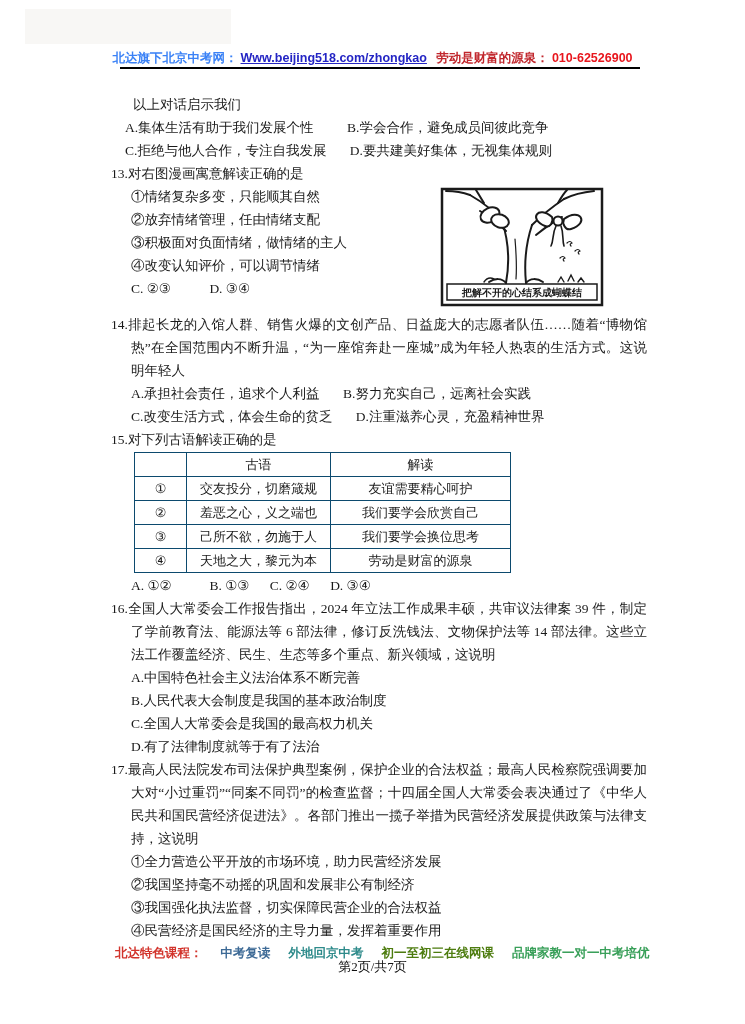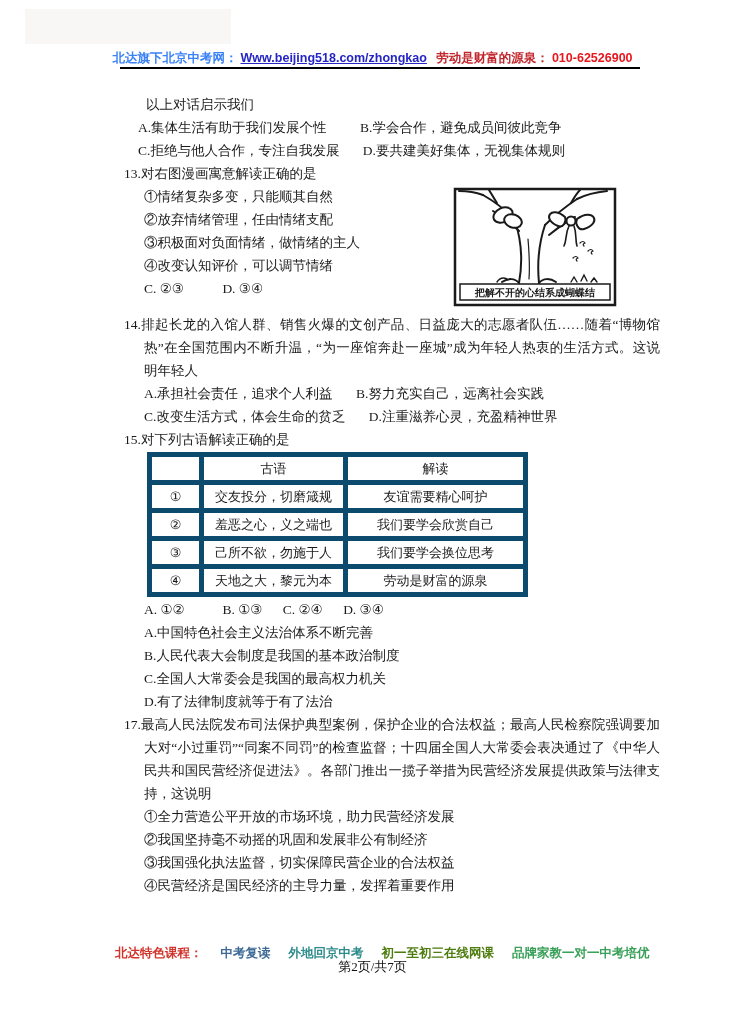--- a/index.html
+++ b/index.html
@@ -7,36 +7,36 @@
     width:745px;height:1024px;position:relative;background:#ffffff;
     font-family:"Liberation Serif","DejaVu Serif",serif;
     font-size:13.5px;line-height:23px;color:#1a1a1a;overflow:hidden;
   }
   .artifact{position:absolute;left:25px;top:9px;width:206px;height:35px;background:#f8f7f5;}
   .pagehead{position:absolute;top:47px;left:0;width:100%;text-align:center;
     font-size:12.5px;font-weight:bold;white-space:nowrap;}
   .pagehead .lnk{font-family:"Liberation Sans","DejaVu Sans",sans-serif;text-decoration:underline;cursor:pointer;}
   .pagehead .phone{font-family:"Liberation Sans","DejaVu Sans",sans-serif;}
   .headrule{position:absolute;top:67px;left:120px;width:520px;border-top:2px solid #000;}
-  .main{position:absolute;top:93px;left:124px;width:536px;}
+  .main{position:absolute;top:93px;left:111px;width:536px;}
   p{margin:0;}
   .qp{padding-left:20px;text-indent:-20px;text-align:justify;}
   .sub{padding-left:20px;}
   .stem-only{padding-left:22px;}
   .optrow .o1{display:inline-block;}
   .g30{margin-right:30px;}
   .g12{margin-right:20px;}
   .g20{margin-right:20px;}
   .w75{display:inline-block;width:75px;}
   .w57{display:inline-block;width:57px;}
   .cartoon{float:right;width:164px;height:120px;margin:25px 43px 6px 10px;}
   .q13block::after{content:"";display:block;clear:both;}
   table.gu{border-collapse:collapse;table-layout:fixed;width:376px;margin:1px 0 1px 23px;
     font-size:13px;}
-  table.gu td,table.gu th{border:5px solid #0c4a6e;text-align:center;vertical-align:middle;
+  table.gu td,table.gu th{border:1px solid #0c4a6e;text-align:center;vertical-align:middle;
     height:21px;padding:0 2px;font-weight:normal;overflow:hidden;white-space:nowrap;}
   .footer-services{position:absolute;top:942px;left:115px;width:530px;display:flex;gap:18px;
     font-weight:bold;font-size:12.5px;white-space:nowrap;}
   .page-number{position:absolute;top:955px;left:0;width:745px;text-align:center;
     font-size:13px;color:#111;}
 </style>
 </head>
 <body>
 
 <div class="artifact"></div>
@@ -167,20 +167,21 @@
       </table>
     <p class="sub optrow">
       <span class="w75">A. ①②</span>
       <span class="w57">B. ①③</span>
       <span class="w57">C. ②④</span>
       <span>D. ③④</span>
     </p>
   </div>
 
   <div>
+    <p class="qp">16.全国人大常委会工作报告指出，2024 年立法工作成果丰硕，共审议法律案 39 件，制定了学前教育法、能源法等 6 部法律，修订反洗钱法、文物保护法等 14 部法律。这些立法工作覆盖经济、民生、生态等多个重点、新兴领域，这说明</p>
     <p class="sub">A.中国特色社会主义法治体系不断完善</p>
     <p class="sub">B.人民代表大会制度是我国的基本政治制度</p>
     <p class="sub">C.全国人大常委会是我国的最高权力机关</p>
     <p class="sub">D.有了法律制度就等于有了法治</p>
   </div>
 
   <div>
     <p class="qp">17.最高人民法院发布司法保护典型案例，保护企业的合法权益；最高人民检察院强调要加大对“小过重罚”“同案不同罚”的检查监督；十四届全国人大常委会表决通过了《中华人民共和国民营经济促进法》。各部门推出一揽子举措为民营经济发展提供政策与法律支持，这说明</p>
     <p class="sub">①全力营造公平开放的市场环境，助力民营经济发展</p>
     <p class="sub">②我国坚持毫不动摇的巩固和发展非公有制经济</p>

